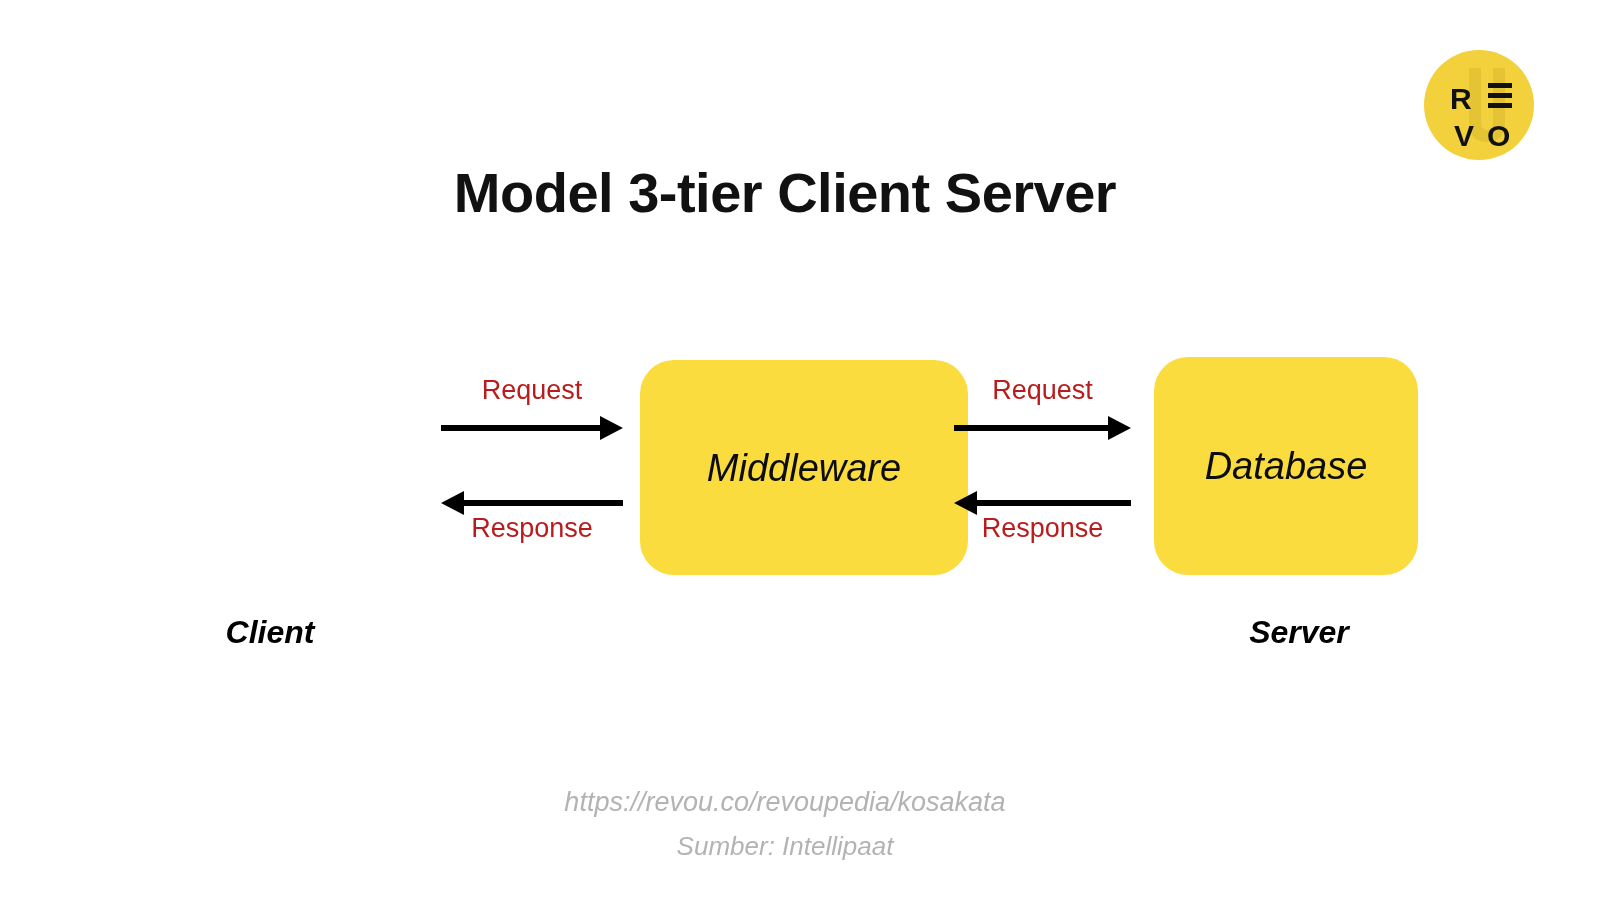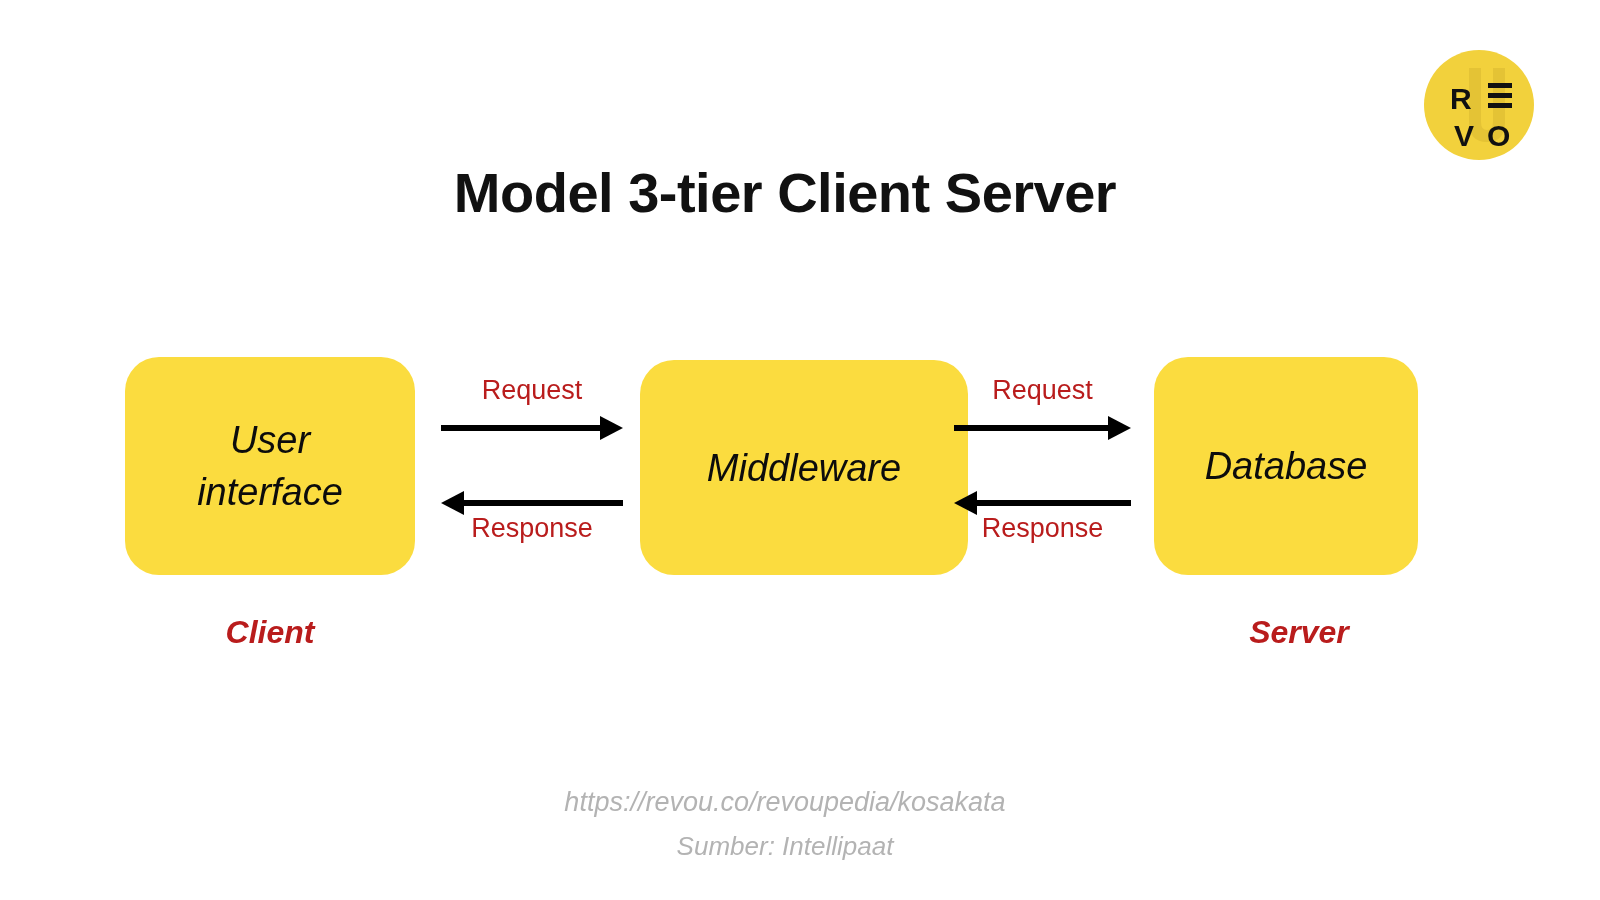--- a/index.html
+++ b/index.html
@@ -65,21 +65,21 @@
   #box-db       { left: 1154px; top: 357px; width: 264px; height: 218px; }
 
   
   .tier-caption {
     position: absolute;
     width: 290px;
     text-align: center;
     font-size: 32px;
     font-weight: 700;
     font-style: italic;
-    color: #b91c1c;
+    color: #000000;
     font-family: "Liberation Sans", sans-serif;
   }
   #caption-client { left: 125px;  top: 614px; }
   #caption-server { left: 1154px; top: 614px; }
 
   
   .arrow-group { position: absolute; }
   #arrows-left  { left: 437px;  top: 375px; width: 190px; height: 170px; }
   #arrows-right { left: 950px;  top: 375px; width: 185px; height: 170px; }
 
@@ -125,24 +125,20 @@
       <text x="30" y="96" font-family="Liberation Sans, sans-serif" font-size="30" font-weight="700" fill="#111111">V</text>
       <text x="63" y="96" font-family="Liberation Sans, sans-serif" font-size="30" font-weight="700" fill="#111111">O</text>
       <rect x="64" y="33" width="24" height="5" fill="#111111"></rect>
       <rect x="64" y="43" width="24" height="5" fill="#111111"></rect>
       <rect x="64" y="53" width="24" height="5" fill="#111111"></rect>
     </svg>
   </div>
 
   <div id="title">Model 3-tier Client Server</div>
 
-  <div id="box-ui" class="node-box">
-    <span class="node-label">User
-interface</span>
-  </div>
 
   <div id="box-mw" class="node-box">
     <span class="node-label">Middleware</span>
   </div>
 
   <div id="box-db" class="node-box">
     <span class="node-label">Database</span>
   </div>
 
   <div id="caption-client" class="tier-caption">Client</div>

